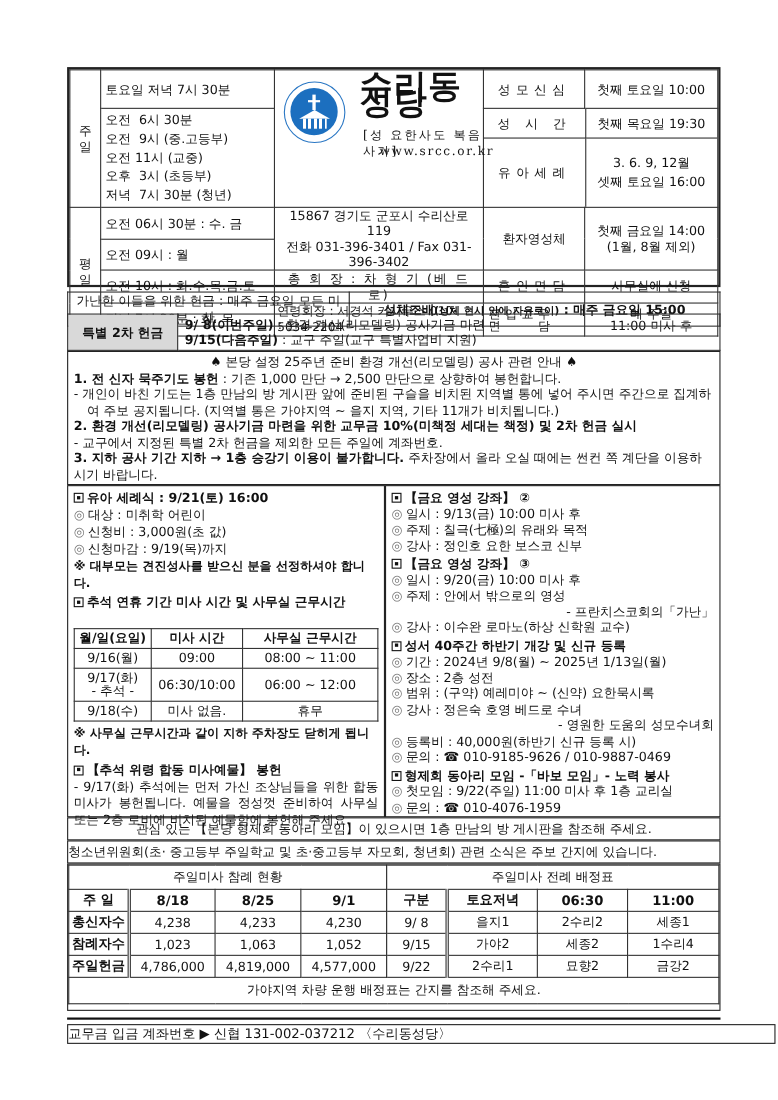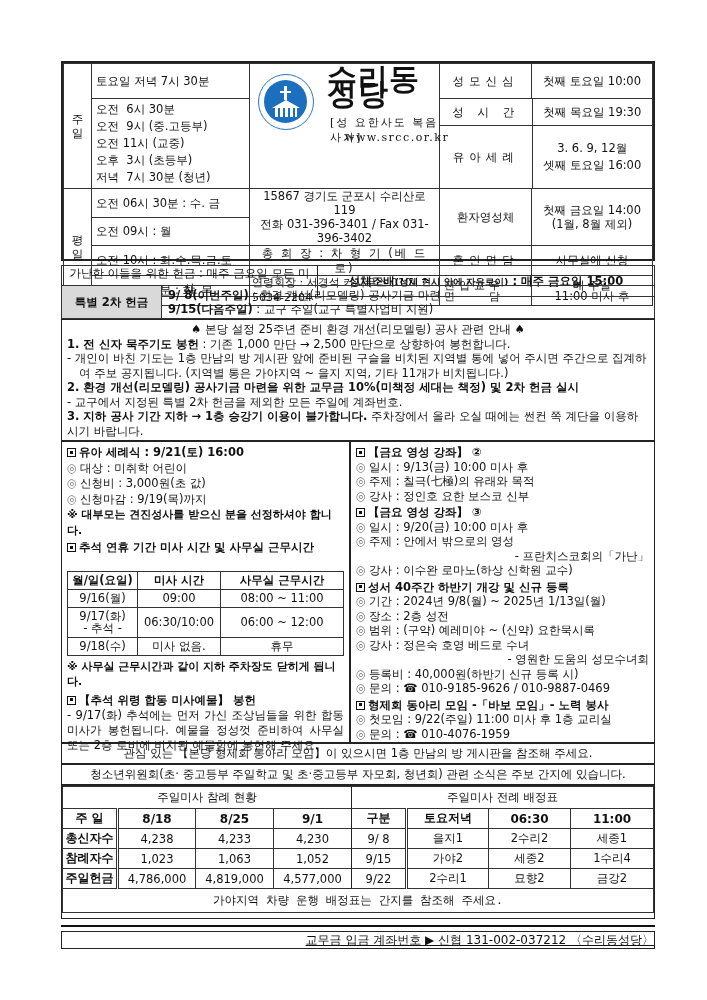--- a/index.html
+++ b/index.html
@@ -50,33 +50,33 @@
   .sq { display: inline-block; width: 9px; height: 9px; border: 1.5px solid #111; position: relative; margin-right: 3px; vertical-align: -1px; }
   .sq:after { content: ""; position: absolute; left: 1.5px; top: 1.5px; width: 3px; height: 3px; background: #111; }
   .circ { color: #777; margin-right: 3px; }
   .right { text-align: right; }
 
   #chuseok { width: 100%; margin: 15px 0 3px 0; table-layout: fixed; }
   #chuseok td { text-align: center; font-size: 11.5px; line-height: 14px; height: 18px; padding: 0; }
 
   
   #bar1 { left: 61px; top: 743px; width: 594px; height: 21px; border: 1.5px solid #222; text-align: center; font-size: 11.5px; line-height: 19px; }
-  #bar2 { left: 61px; top: 764px; width: 594px; height: 21px; border: 1.5px solid #222; text-align: center; font-size: 11.5px; line-height: 19px; }
+  #bar2 { left: 61px; top: 764px; width: 594px; height: 21px; border: 1.5px solid #222; text-align: left; font-size: 11.5px; line-height: 19px; }
 
   
   #stats { left: 61px; top: 785px; width: 594px; height: 134px; border: 1.5px solid #222; }
   #stats table { width: 100%; table-layout: fixed; }
   #stats td { text-align: center; font-size: 11.5px; height: 20px; padding: 0; }
   .dbl-r { border-right: 3px double #333 !important; }
   .hd { font-weight: bold; font-size: 12px !important; }
   #stats .caption { height: 22px; }
-  #stats .foot { height: 24px; font-weight: bold; font-family: Liberation Mono, monospace; }
+  #stats .foot { height: 24px; font-weight: bold; }
 
   #rule { left: 61px; top: 925px; width: 594px; height: 2px; background: #111; }
-  #acct { left: 61px; top: 931px; width: 594px; height: 18px; border: 1.5px solid #222; text-align: right; font-size: 12px; line-height: 16px; text-decoration: underline; }
+  #acct { left: 61px; top: 931px; width: 644px; height: 18px; border: 1.5px solid #222; text-align: left; font-size: 12px; line-height: 16px; }
 </style>
 </head>
 <body>
 
 <div id="hdr" class="abs">
   <table>
     <colgroup>
       <col style="width:28px">
         <col style="width:158px">
         <col style="width:190px">

